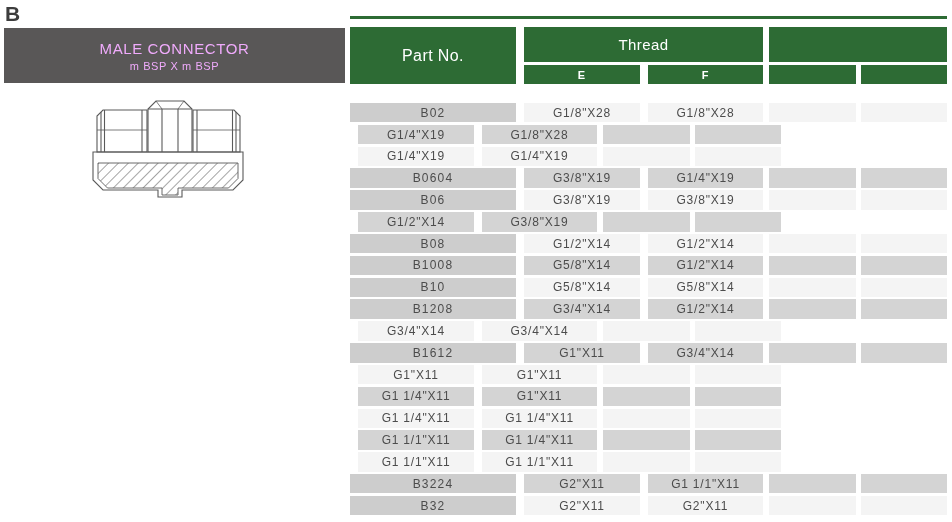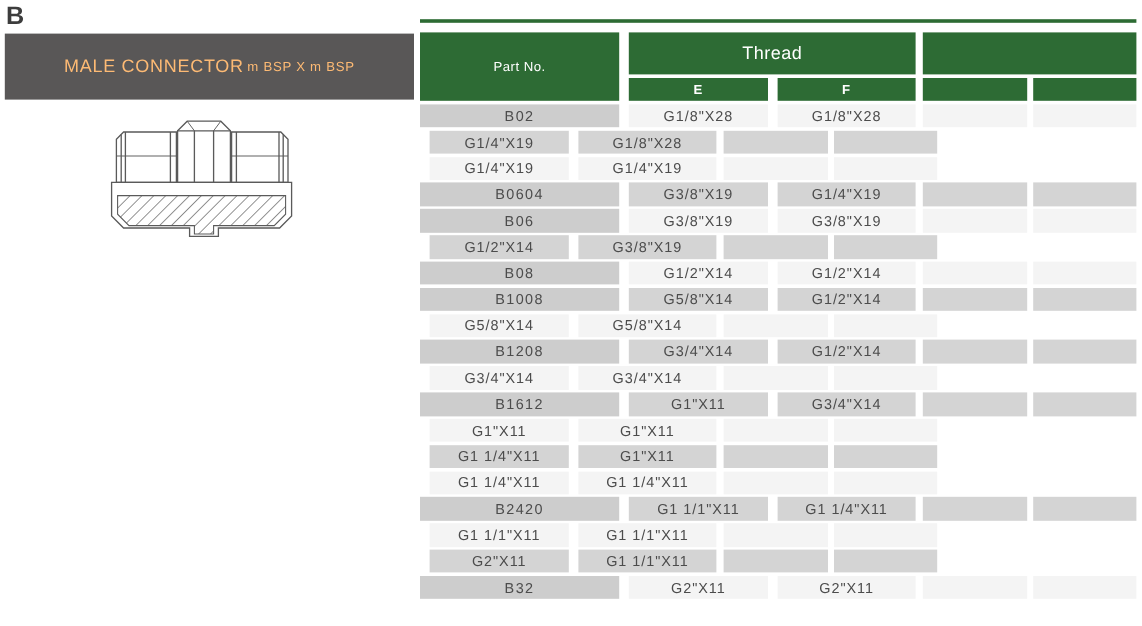--- a/index.html
+++ b/index.html
@@ -19,22 +19,22 @@
   }
   .canvas{position:absolute;left:0;top:0;width:952px;height:522px;background:#fff;}
 
   .section-label{
     position:absolute;left:5px;top:2px;
     font-size:21px;font-weight:bold;color:#3d3d3d;letter-spacing:0.5px;
   }
 
   .title-box{
     position:absolute;left:4px;top:28px;width:341px;height:55px;
-    background:var(--titlebox);color:#fdba74;
-    display:flex;flex-direction:row;align-items:center;justify-content:center;
+    background:var(--titlebox);color:#f0abfc;
+    display:flex;flex-direction:column;align-items:center;justify-content:center;
     gap:3px;
   }
   .title-line1{font-size:15px;letter-spacing:0.6px;}
   .title-line2{font-size:11px;letter-spacing:0.6px;}
 
   .drawing{position:absolute;left:70px;top:92px;width:260px;height:115px;}
 
   .table-top-rule{
     position:absolute;left:350px;top:16px;width:597px;height:3px;background:var(--green);
   }
@@ -42,30 +42,30 @@
   .parts-table{position:absolute;left:350px;top:27px;width:597px;}
 
   .w1{width:166px;} .w2{width:116px;} .w3{width:115px;} .w4{width:87px;} .w5{width:86px;}
   .g1{margin-left:8px;} .g2{margin-left:8px;} .g3{margin-left:6px;} .g4{margin-left:5px;}
 
   .hdr{display:flex;align-items:stretch;height:57px;}
   .hcell{
     background:var(--green);color:var(--headertext);
     display:flex;align-items:center;justify-content:center;
   }
-  .hdr-part{font-size:11px;letter-spacing:0.4px;text-align:right;}
+  .hdr-part{font-size:16px;letter-spacing:0.4px;text-align:right;}
   .hgroup{display:flex;flex-direction:column;}
   .hgroup-top{height:35px;font-size:15px;letter-spacing:0.4px;}
   .hgroup-subrow{display:flex;margin-top:3px;height:19px;}
   .hsub{font-size:11px;font-weight:bold;letter-spacing:1px;}
   .hsub + .hsub{margin-left:8px;}
   .hsub-x + .hsub-x{margin-left:5px;}
   .hgroup-subrow .w2:first-child{margin-left:0;}
 
-  .rows{margin-top:3px;}
+  .rows{margin-top:19px;}
   .row{display:flex;height:19.4px;margin-bottom:2.45px;}
   .cell{
     display:flex;align-items:center;justify-content:center;
     font-size:12px;color:var(--celltext);letter-spacing:0.8px;
   }
   .c-part{background:var(--partcell);letter-spacing:1.2px;}
   .row.odd  .c-val{background:var(--rowlight);}
   .row.even .c-val{background:var(--rowdark);}
 </style>
 </head>
@@ -185,20 +185,21 @@
     <div class="cell c-val w5 g4"></div>
   </div>
         <div class="row even">
     <div class="cell c-part w1">B1008</div>
     <div class="cell c-val w2 g1">G5/8"X14</div>
     <div class="cell c-val w3 g2">G1/2"X14</div>
     <div class="cell c-val w4 g3"></div>
     <div class="cell c-val w5 g4"></div>
   </div>
         <div class="row odd">
+    <div class="cell c-part w1">B10</div>
     <div class="cell c-val w2 g1">G5/8"X14</div>
     <div class="cell c-val w3 g2">G5/8"X14</div>
     <div class="cell c-val w4 g3"></div>
     <div class="cell c-val w5 g4"></div>
   </div>
         <div class="row even">
     <div class="cell c-part w1">B1208</div>
     <div class="cell c-val w2 g1">G3/4"X14</div>
     <div class="cell c-val w3 g2">G1/2"X14</div>
     <div class="cell c-val w4 g3"></div>
@@ -229,33 +230,33 @@
     <div class="cell c-val w4 g3"></div>
     <div class="cell c-val w5 g4"></div>
   </div>
         <div class="row odd">
     <div class="cell c-val w2 g1">G1 1/4"X11</div>
     <div class="cell c-val w3 g2">G1 1/4"X11</div>
     <div class="cell c-val w4 g3"></div>
     <div class="cell c-val w5 g4"></div>
   </div>
         <div class="row even">
-    <div class="cell c-part w1">B2420</div>
     <div class="cell c-val w2 g1">G1 1/1"X11</div>
     <div class="cell c-val w3 g2">G1 1/4"X11</div>
     <div class="cell c-val w4 g3"></div>
     <div class="cell c-val w5 g4"></div>
   </div>
         <div class="row odd">
     <div class="cell c-val w2 g1">G1 1/1"X11</div>
     <div class="cell c-val w3 g2">G1 1/1"X11</div>
     <div class="cell c-val w4 g3"></div>
     <div class="cell c-val w5 g4"></div>
   </div>
         <div class="row even">
+    <div class="cell c-part w1">B3224</div>
     <div class="cell c-val w2 g1">G2"X11</div>
     <div class="cell c-val w3 g2">G1 1/1"X11</div>
     <div class="cell c-val w4 g3"></div>
     <div class="cell c-val w5 g4"></div>
   </div>
         <div class="row odd">
     <div class="cell c-part w1">B32</div>
     <div class="cell c-val w2 g1">G2"X11</div>
     <div class="cell c-val w3 g2">G2"X11</div>
     <div class="cell c-val w4 g3"></div>

